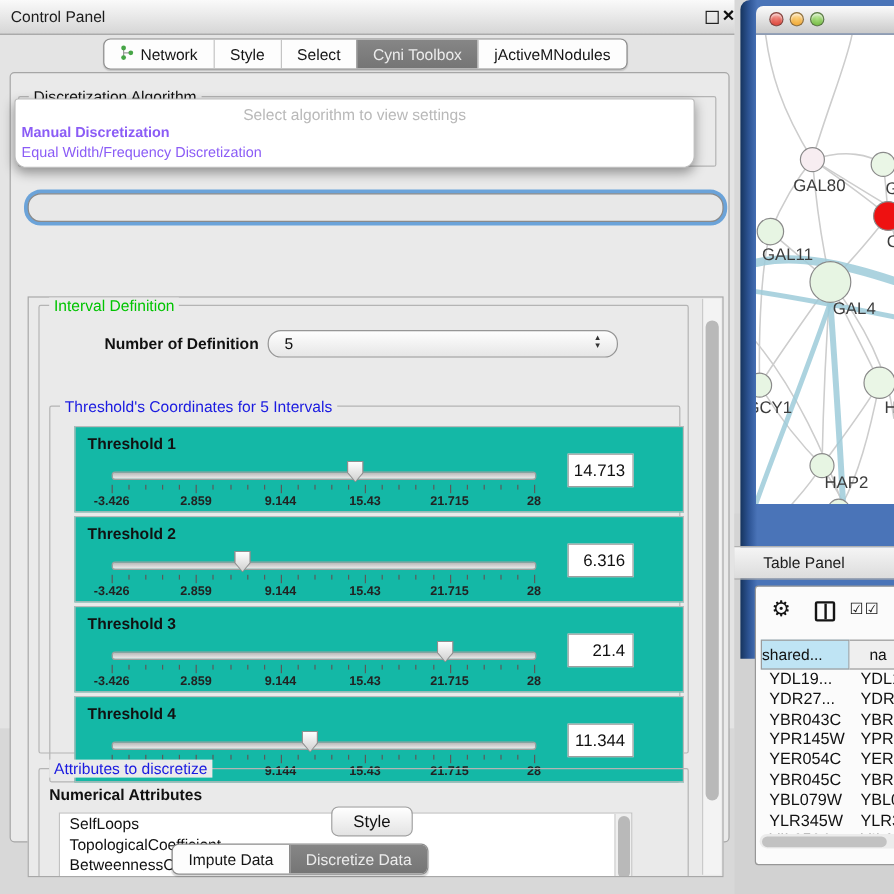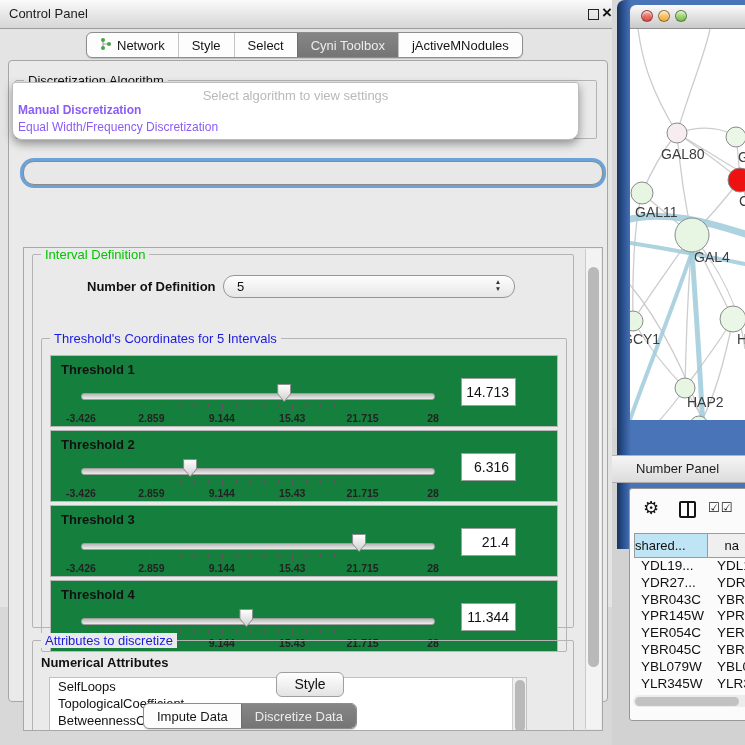--- a/index.html
+++ b/index.html
@@ -43,21 +43,21 @@
   .popOpt{position:absolute;left:5px;font-size:12px;color:#8b5cf6;white-space:nowrap;}
   
   #viewport{left:14px;top:186px;width:578px;height:482px;border:1px solid #a8a8a8;
        background:#eaeaea;overflow:hidden;}
   #vpScroll{position:absolute;right:1px;top:1px;width:15px;height:480px;background:#f3f3f3;
        border-left:1px solid #cacaca;}
   #vpThumb{position:absolute;left:2px;top:18px;width:11px;height:400px;background:#b9b9b9;border-radius:6px;}
   
   #intervalGroup{left:8px;top:6px;width:540px;height:372px;}
   #coordsGroup{left:8px;top:54px;width:524px;height:312px;margin-top:29px;}
-  .thrBox{position:absolute;left:8px;width:506px;height:70px;border:1px solid #b9b9b9;background:#15803d;}
+  .thrBox{position:absolute;left:20px;width:506px;height:70px;border:1px solid #b9b9b9;background:#14b8a6;}
   .thrLabel{position:absolute;left:10px;top:6px;font-weight:700;font-size:13px;}
   .track{position:absolute;left:30px;top:37px;width:352px;height:5px;border:1px solid #9f9f9f;
        border-radius:3px;background:linear-gradient(#b9b9b9,#ececec);}
   .thumb{position:absolute;top:28px;width:14px;height:18px;
        clip-path:polygon(0 0,100% 0,100% 55%,50% 100%,0 55%);background:#8f8f8f;}
   .thumb i{position:absolute;left:1px;top:1px;right:1px;bottom:1px;
        clip-path:polygon(0 0,100% 0,100% 55%,50% 100%,0 55%);background:linear-gradient(#fefefe,#d0d0d0);}
   .tick{position:absolute;width:1px;height:4px;background:#5a5a5a;top:48px;}
   .tick.major{height:7px;}
   .tickLbl{position:absolute;top:56px;width:60px;margin-left:-30px;text-align:center;
@@ -428,21 +428,21 @@
           <text x="109" y="177" font-size="14" fill="#3c3c3c">C</text>
           <text x="64" y="233" font-size="14" fill="#3c3c3c">GAL4</text>
           <text x="-8" y="315" font-size="14" fill="#3c3c3c">GCY1</text>
           <text x="107" y="315" font-size="14" fill="#3c3c3c">H</text>
           <text x="57" y="378" font-size="14" fill="#3c3c3c">HAP2</text>
         </svg>
       </div>
   </div>
 
   <div id="tpHeaderBar" class="abs"></div>
-  <span id="tpTitle" class="abs">Number Panel</span>
+  <span id="tpTitle" class="abs">Table Panel</span>
 
   <div id="tableBox" class="abs">
     <span id="tbGear">⚙</span>
     <span id="tbColIcon">
         <i></i>
       </span>
     <span id="tbChecks">☑☑</span>
     <div id="tblHeader">
         <div class="hcell c1">shared...</div>
         <div class="hcell c2">na</div>

